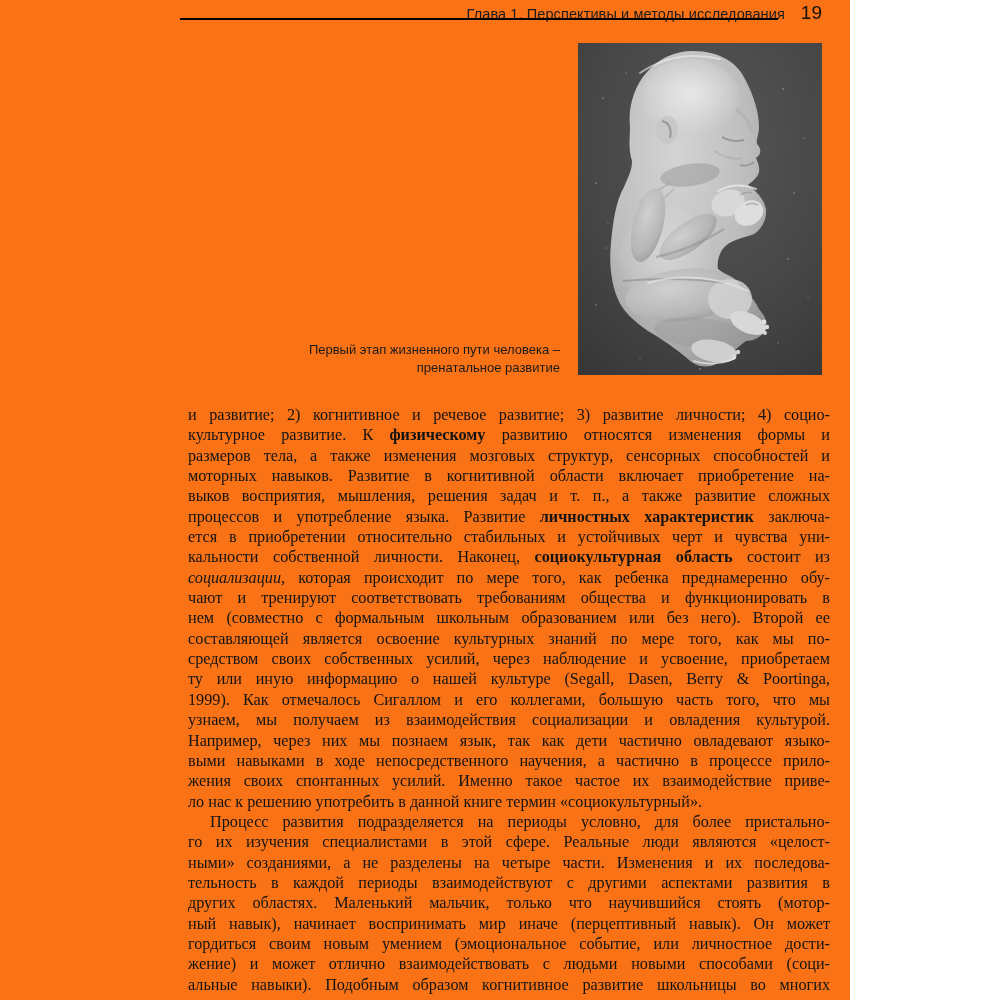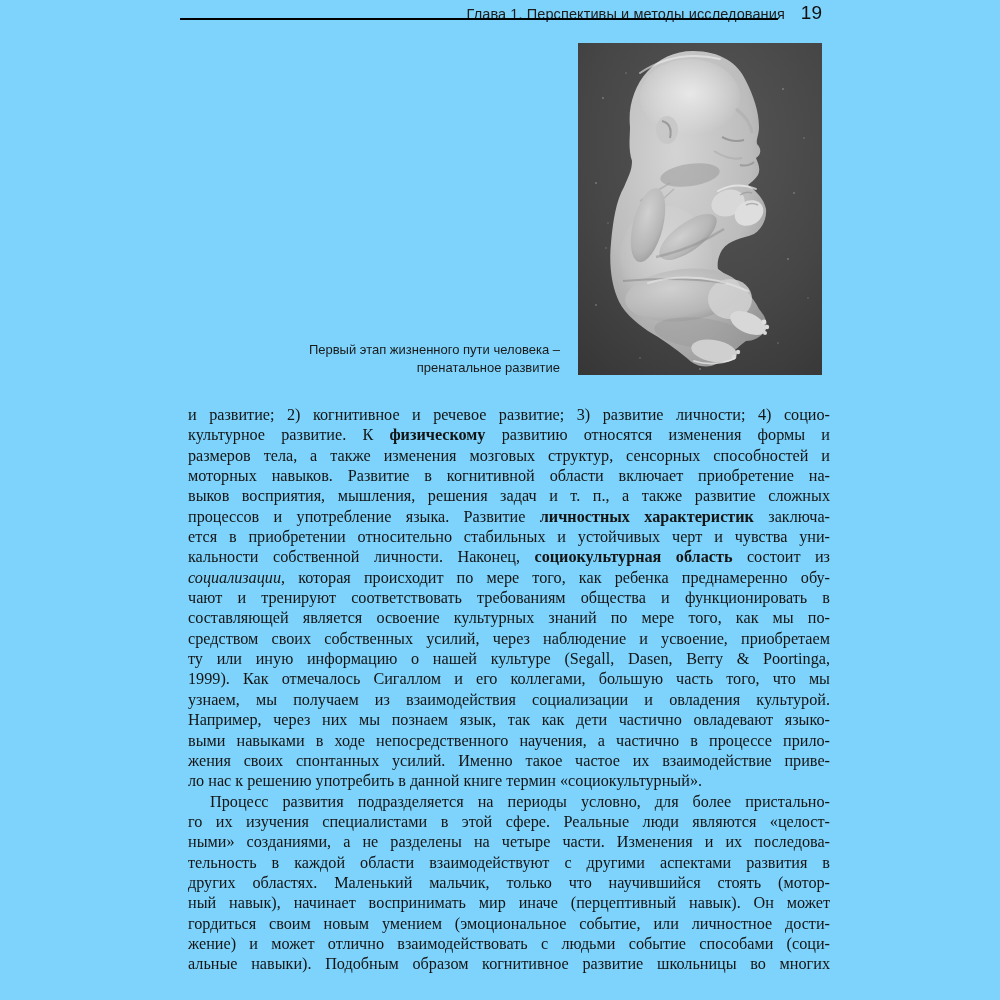--- a/index.html
+++ b/index.html
@@ -1,16 +1,16 @@
 <!DOCTYPE html>
 <html><head>
 <meta charset="utf-8">
 <style>
   html,body{margin:0;padding:0;background:#ffffff;}
-  .page{position:relative;width:1000px;height:1000px;background:#7dd3fc;overflow:hidden;
+  .page{position:relative;width:850px;height:1000px;background:#f97316;overflow:hidden;
         font-family:"Liberation Serif",serif;}
   
   .running-head{position:absolute;left:180px;top:2px;width:642px;display:flex;
         justify-content:flex-end;align-items:baseline;font-family:"Liberation Sans",sans-serif;}
   .chapter{font-size:14.5px;color:#1c1c1c;letter-spacing:.1px;white-space:nowrap;}
   .pagenum{font-size:19px;font-weight:400;color:#0f0f0f;margin-left:16px;}
   .rule{position:absolute;left:180px;top:18px;width:598px;height:1.6px;background:#000;}
   
   .photo{position:absolute;left:578px;top:43px;width:244px;height:332px;margin:0;}
   .photo svg{display:block;width:100%;height:100%;}
@@ -160,33 +160,34 @@
       <div class="bline"><span>и развитие; 2) когнитивное и речевое развитие; 3) развитие личности; 4) социо-</span></div>
       <div class="bline"><span>культурное развитие. К </span><span class="b">физическому</span><span> развитию относятся изменения формы и</span></div>
       <div class="bline"><span>размеров тела, а также изменения мозговых структур, сенсорных способностей и</span></div>
       <div class="bline"><span>моторных навыков. Развитие в когнитивной области включает приобретение на-</span></div>
       <div class="bline"><span>выков восприятия, мышления, решения задач и т. п., а также развитие сложных</span></div>
       <div class="bline"><span>процессов и употребление языка. Развитие </span><span class="b">личностных характеристик</span><span> заключа-</span></div>
       <div class="bline"><span>ется в приобретении относительно стабильных и устойчивых черт и чувства уни-</span></div>
       <div class="bline"><span>кальности собственной личности. Наконец, </span><span class="b">социокультурная область</span><span> состоит из</span></div>
       <div class="bline"><span class="i">социализации</span><span>, которая происходит по мере того, как ребенка преднамеренно обу-</span></div>
       <div class="bline"><span>чают и тренируют соответствовать требованиям общества и функционировать в</span></div>
+      <div class="bline"><span>нем (совместно с формальным школьным образованием или без него). Второй ее</span></div>
       <div class="bline"><span>составляющей является освоение культурных знаний по мере того, как мы по-</span></div>
       <div class="bline"><span>средством своих собственных усилий, через наблюдение и усвоение, приобретаем</span></div>
       <div class="bline"><span>ту или иную информацию о нашей культуре (Segall, Dasen, Berry &amp; Poortinga,</span></div>
       <div class="bline"><span>1999). Как отмечалось Сигаллом и его коллегами, большую часть того, что мы</span></div>
       <div class="bline"><span>узнаем, мы получаем из взаимодействия социализации и овладения культурой.</span></div>
       <div class="bline"><span>Например, через них мы познаем язык, так как дети частично овладевают языко-</span></div>
       <div class="bline"><span>выми навыками в ходе непосредственного научения, а частично в процессе прило-</span></div>
       <div class="bline"><span>жения своих спонтанных усилий. Именно такое частое их взаимодействие приве-</span></div>
       <div class="bline end"><span>ло нас к решению употребить в данной книге термин «социокультурный».</span></div>
       <div class="bline indent"><span>Процесс развития подразделяется на периоды условно, для более пристально-</span></div>
       <div class="bline"><span>го их изучения специалистами в этой сфере. Реальные люди являются «целост-</span></div>
       <div class="bline"><span>ными» созданиями, а не разделены на четыре части. Изменения и их последова-</span></div>
-      <div class="bline"><span>тельность в каждой области взаимодействуют с другими аспектами развития в</span></div>
+      <div class="bline"><span>тельность в каждой периоды взаимодействуют с другими аспектами развития в</span></div>
       <div class="bline"><span>других областях. Маленький мальчик, только что научившийся стоять (мотор-</span></div>
       <div class="bline"><span>ный навык), начинает воспринимать мир иначе (перцептивный навык). Он может</span></div>
       <div class="bline"><span>гордиться своим новым умением (эмоциональное событие, или личностное дости-</span></div>
-      <div class="bline"><span>жение) и может отлично взаимодействовать с людьми событие способами (соци-</span></div>
+      <div class="bline"><span>жение) и может отлично взаимодействовать с людьми новыми способами (соци-</span></div>
       <div class="bline"><span>альные навыки). Подобным образом когнитивное развитие школьницы во многих</span></div>
     </main>
 
 </div>
 
 </body></html>

